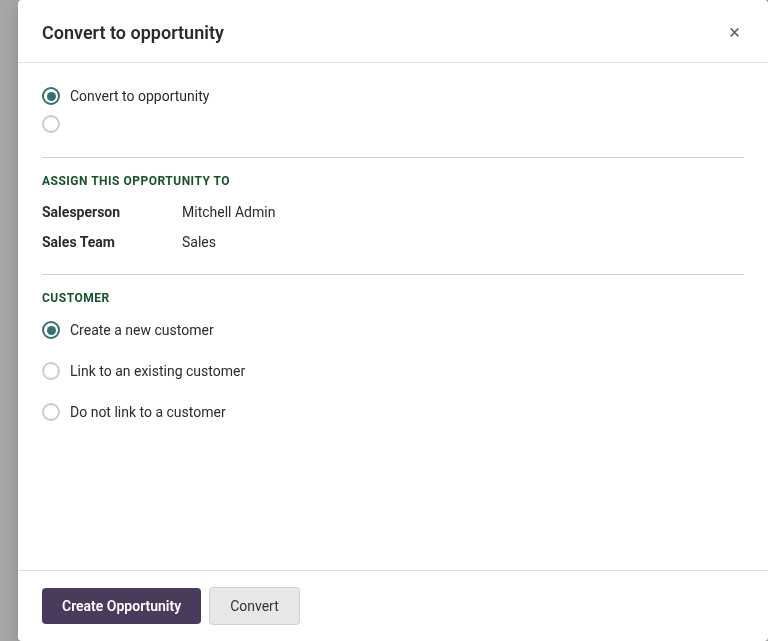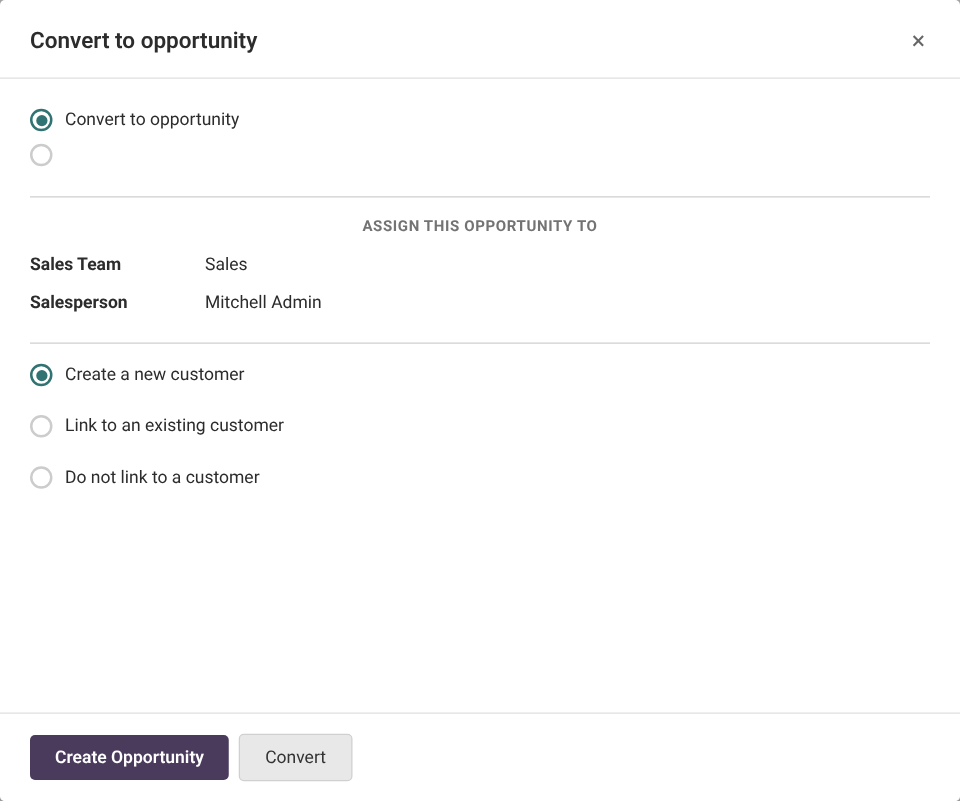--- a/index.html
+++ b/index.html
@@ -28,20 +28,21 @@
 
     .modal {
       background: #fff;
       width: 768px;
       min-height: 641px;
       border-radius: 4px;
       box-shadow: 0 4px 20px rgba(0,0,0,0.2);
       display: flex;
       flex-direction: column;
       position: relative;
+      margin-left: 18px;
     }
 
     .modal-header {
       display: flex;
       align-items: center;
       justify-content: space-between;
       padding: 18px 24px 16px 24px;
       border-bottom: 1px solid #e0e0e0;
     }
 
@@ -123,25 +124,24 @@
 
     .section-divider {
       border: none;
       border-top: 1px solid #d0d0d0;
       margin: 0 0 16px 0;
     }
 
     .section-title {
       font-size: 12px;
       font-weight: 700;
-      color: #737373;
+      color: #14532d;
       letter-spacing: 0.5px;
       text-transform: uppercase;
       margin-bottom: 16px;
-      text-align: center;
     }
 
     .assign-section {
       margin-bottom: 24px;
     }
 
     .form-row {
       display: flex;
       align-items: center;
       margin-bottom: 14px;
@@ -223,32 +223,33 @@
             <div class="custom-radio"></div>
           </label>
         </div>
       </div>
 
       <div class="assign-section">
         <hr class="section-divider">
         <div class="section-title">ASSIGN THIS OPPORTUNITY TO</div>
 
         <div class="form-row">
+          <span class="form-field-label">Salesperson</span>
+          <span class="form-field-value">Mitchell Admin</span>
+        </div>
+
+        <div class="form-row">
           <span class="form-field-label">Sales Team</span>
           <span class="form-field-value">Sales</span>
         </div>
-
-        <div class="form-row">
-          <span class="form-field-label">Salesperson</span>
-          <span class="form-field-value">Mitchell Admin</span>
-        </div>
       </div>
 
       <div class="customer-section">
         <hr class="section-divider">
+        <div class="section-title">CUSTOMER</div>
 
         <div class="customer-radio-group">
           <label class="radio-option">
             <div class="custom-radio checked"></div>
             <span>Create a new customer</span>
           </label>
           <label class="radio-option">
             <div class="custom-radio"></div>
             <span>Link to an existing customer</span>
           </label>

